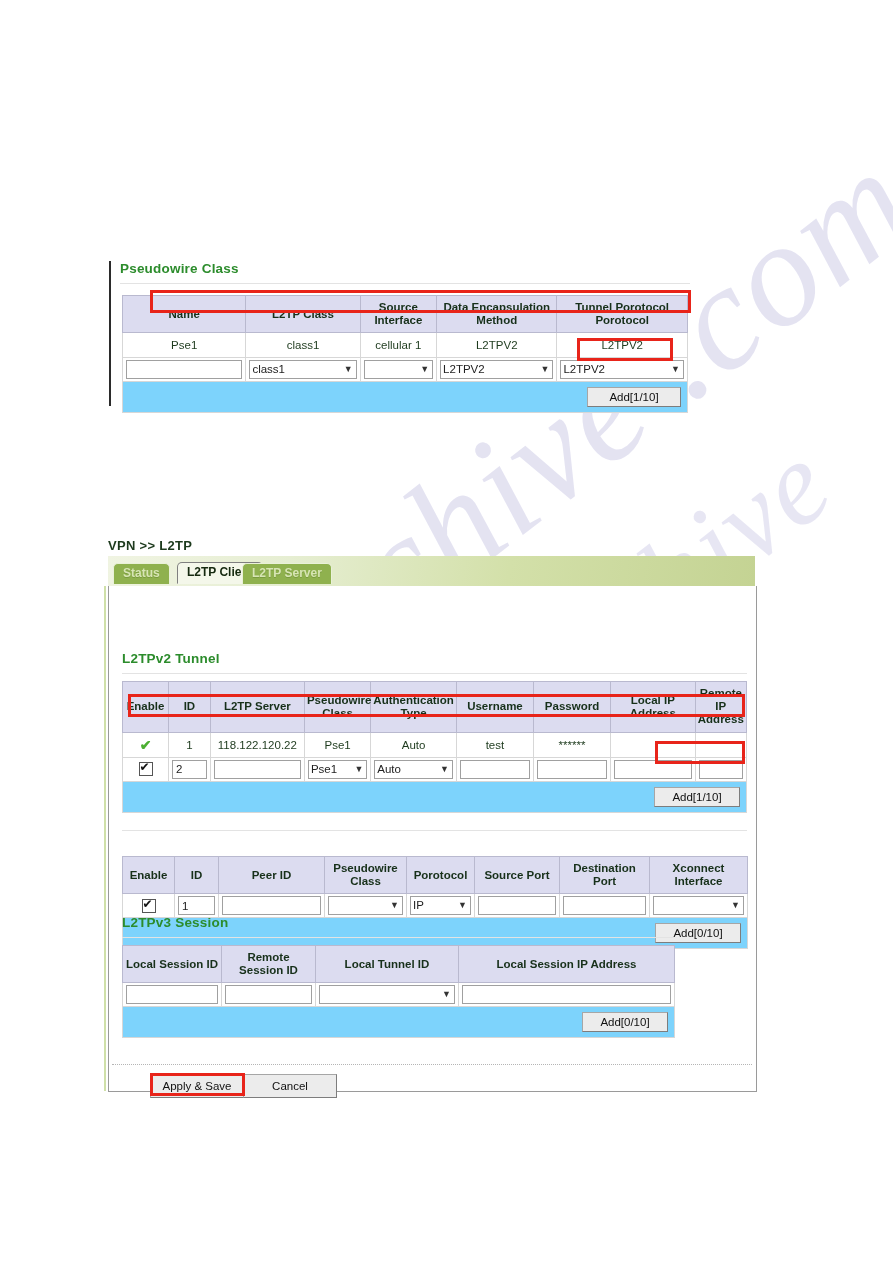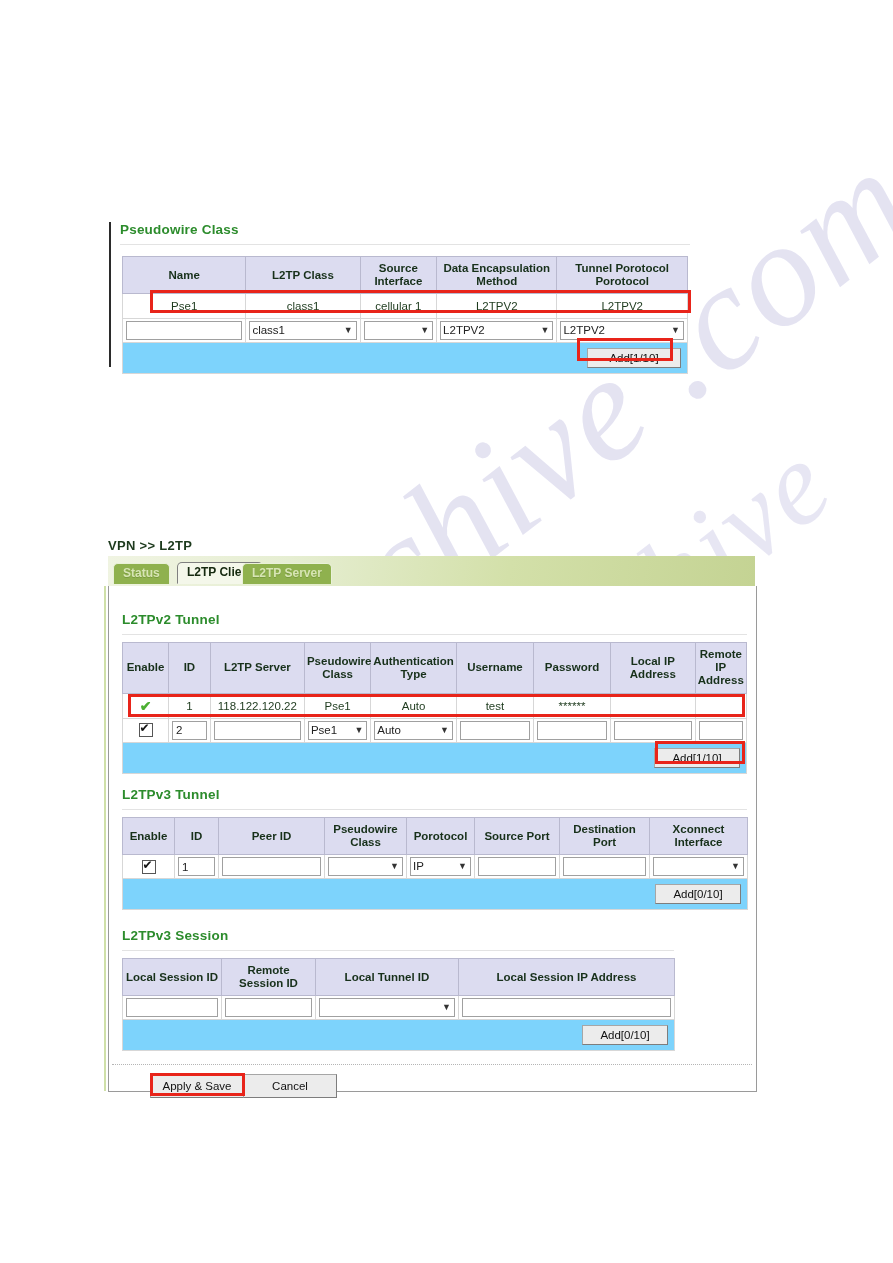--- a/index.html
+++ b/index.html
@@ -17,21 +17,21 @@
     color: #b9b6dd; opacity: .55;
     font-family: "Liberation Serif", serif;
     white-space: nowrap;
   }
   .wm-a { top: 300px; left: 300px; font-size: 150px; transform: rotate(-38deg);
           font-style: italic; letter-spacing: 2px; opacity:.38; }
   .wm-b { top: 640px; left: 120px; font-size: 118px; transform: rotate(-38deg);
           font-style: italic; letter-spacing: 2px; opacity:.33; }
 
   
-  .section { position: absolute; }
+  .section { position: absolute; margin-top: 39px; }
   .section-rule {
     position: absolute; top: 0; bottom: 0; width: 0;
     border-left: 2px solid #2b2b2b;
   }
   .section-rule.green { border-left: 2px solid #cfe0a8; }
 
   .sec-title {
     font-size: 13.5px; font-weight: bold; color: #2c8c2c;
     letter-spacing: .2px; margin: 0 0 7px 0;
   }
@@ -328,21 +328,20 @@
           </td>
         </tr>
       </tbody>
     </table>
   </div>
 
   <div class="redbox" style="left:128px; top:694px; width:617px; height:23px;"></div>
   <div class="redbox" style="left:655px; top:741px; width:90px; height:23px;"></div>
 
   <div class="section" style="left:122px; top:787px; width:625px;">
-    <div class="sec-title">L2TPv3 Tunnel</div>
     <div class="hr-light" style="width:625px;"></div>
 
     <table class="grid" style="position:absolute; left:0px; top:30px; width:625px;">
       <colgroup>
         <col style="width:52px">
           <col style="width:44px">
           <col style="width:106px">
         <col style="width:82px">
           <col style="width:68px">
           <col style="width:85px">
@@ -399,21 +398,21 @@
         </tr>
         <tr class="action-row">
           <td colspan="8">
             <span class="btn" style="min-width:84px;">Add[0/10]</span>
           </td>
         </tr>
       </tbody>
     </table>
   </div>
 
-  <div class="section" style="left:122px; top:928px; width:552px;">
+  <div class="section" style="left:122px; top:876px; width:552px;">
     <div class="sec-title">L2TPv3 Session</div>
     <div class="hr-light" style="width:552px;"></div>
 
     <table class="grid" style="position:absolute; left:0px; top:30px; width:552px;">
       <colgroup>
         <col style="width:99px">
           <col style="width:94px">
           <col style="width:143px">
           <col style="width:216px">
       </colgroup>

